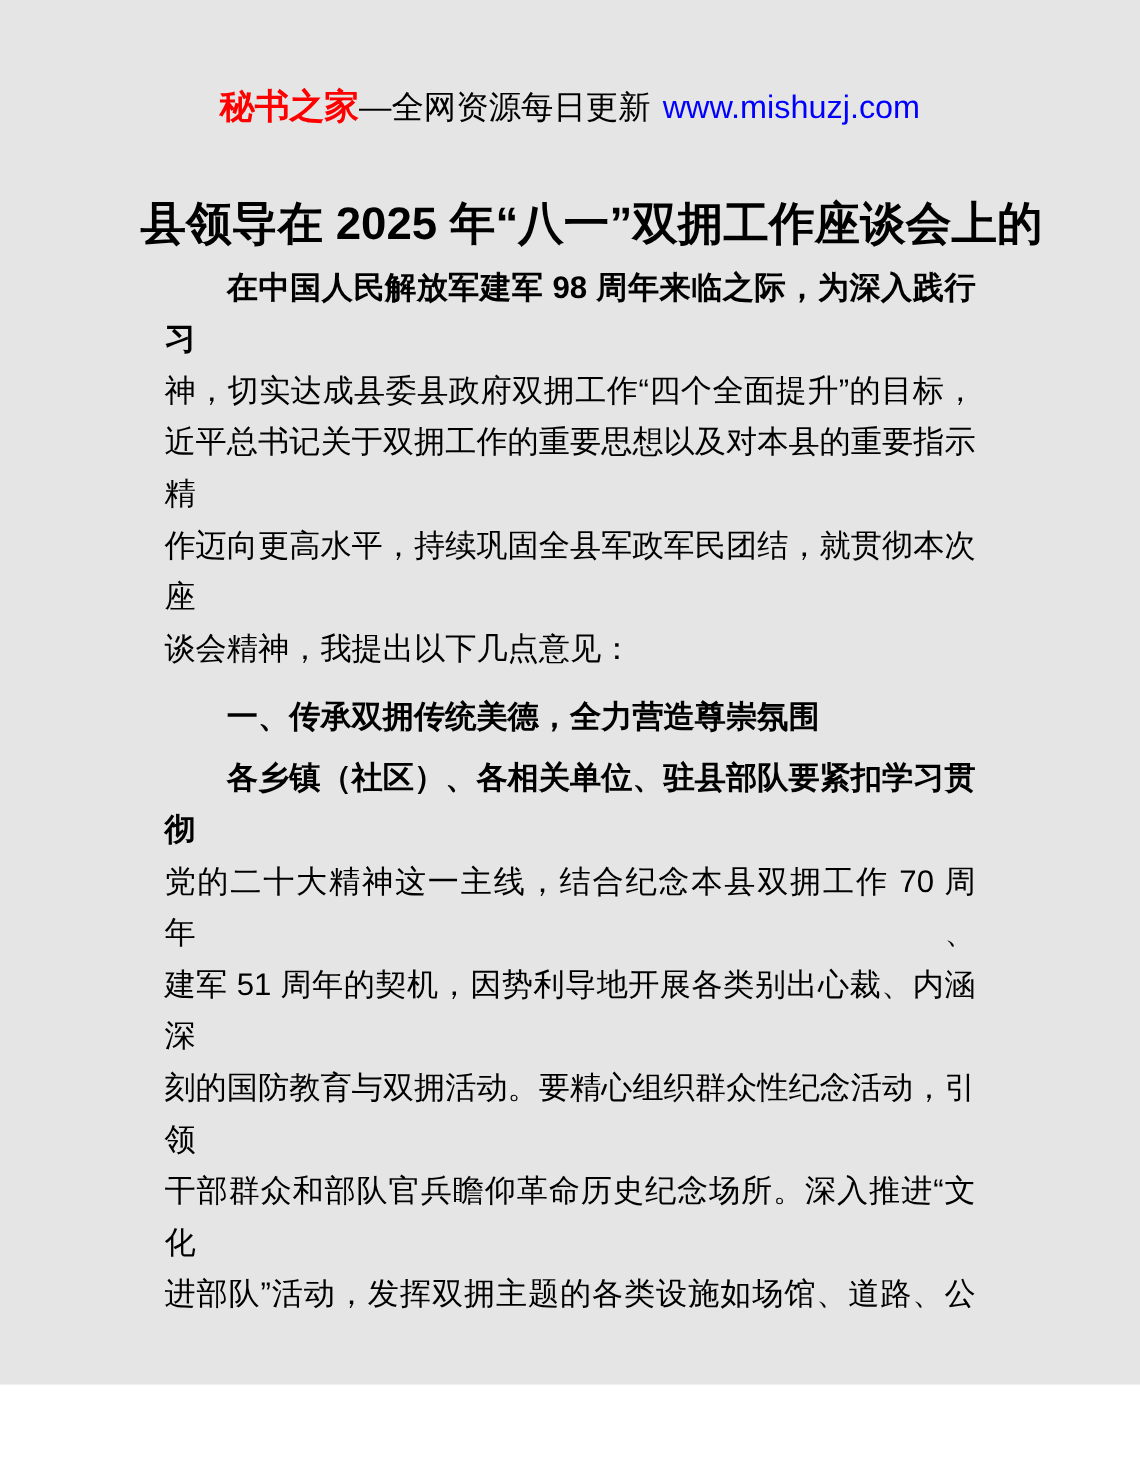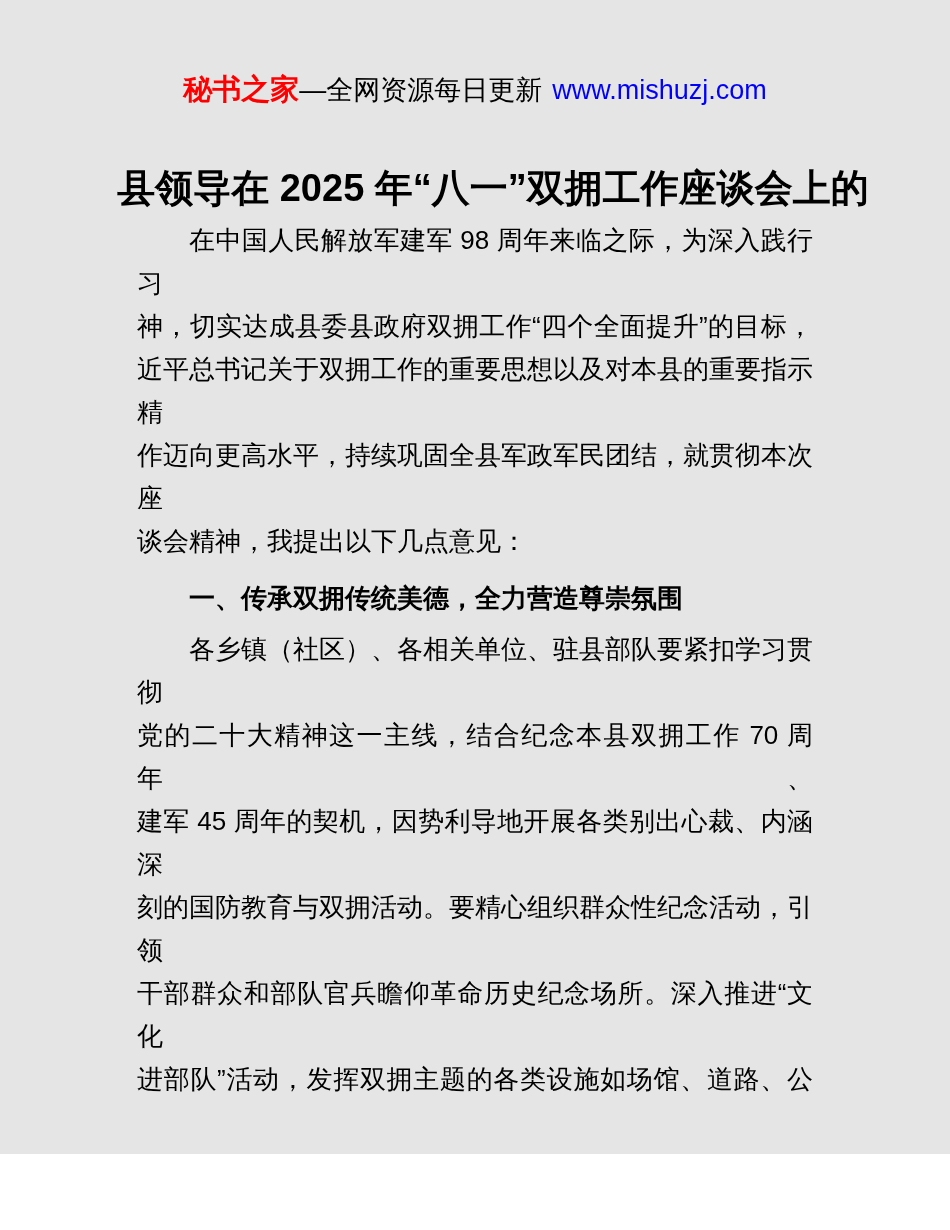--- a/index.html
+++ b/index.html
@@ -51,20 +51,21 @@
     font-size: 26px;
     line-height: 43px;
   }
   .para { margin: 0; }
   .para .line {
     text-align: justify;
     text-align-last: justify;
   }
   .para .line.first {
     text-indent: 2em;
+    font-weight: bold;
   }
   .para .line.last {
     text-align-last: left;
   }
   .section-heading {
     margin: 14px 0 8px 0;
     font-weight: bold;
   }
   .section-heading .line {
     text-indent: 2em;
@@ -95,21 +96,21 @@
       <div class="line last">谈会精神，我提出以下几点意见：</div>
     </div>
 
     <div class="para section-heading">
       <div class="line">一、传承双拥传统美德，全力营造尊崇氛围</div>
     </div>
 
     <div class="para">
       <div class="line first">各乡镇（社区）、各相关单位、驻县部队要紧扣学习贯彻</div>
       <div class="line">党的二十大精神这一主线，结合纪念本县双拥工作 70 周年、</div>
-      <div class="line">建军 45 周年的契机，因势利导地开展各类别出心裁、内涵深</div>
+      <div class="line">建军 51 周年的契机，因势利导地开展各类别出心裁、内涵深</div>
       <div class="line">刻的国防教育与双拥活动。要精心组织群众性纪念活动，引领</div>
       <div class="line">干部群众和部队官兵瞻仰革命历史纪念场所。深入推进“文化</div>
       <div class="line">进部队”活动，发挥双拥主题的各类设施如场馆、道路、公</div>
 
     </div>
 
   </div>
 
 </div>
 

